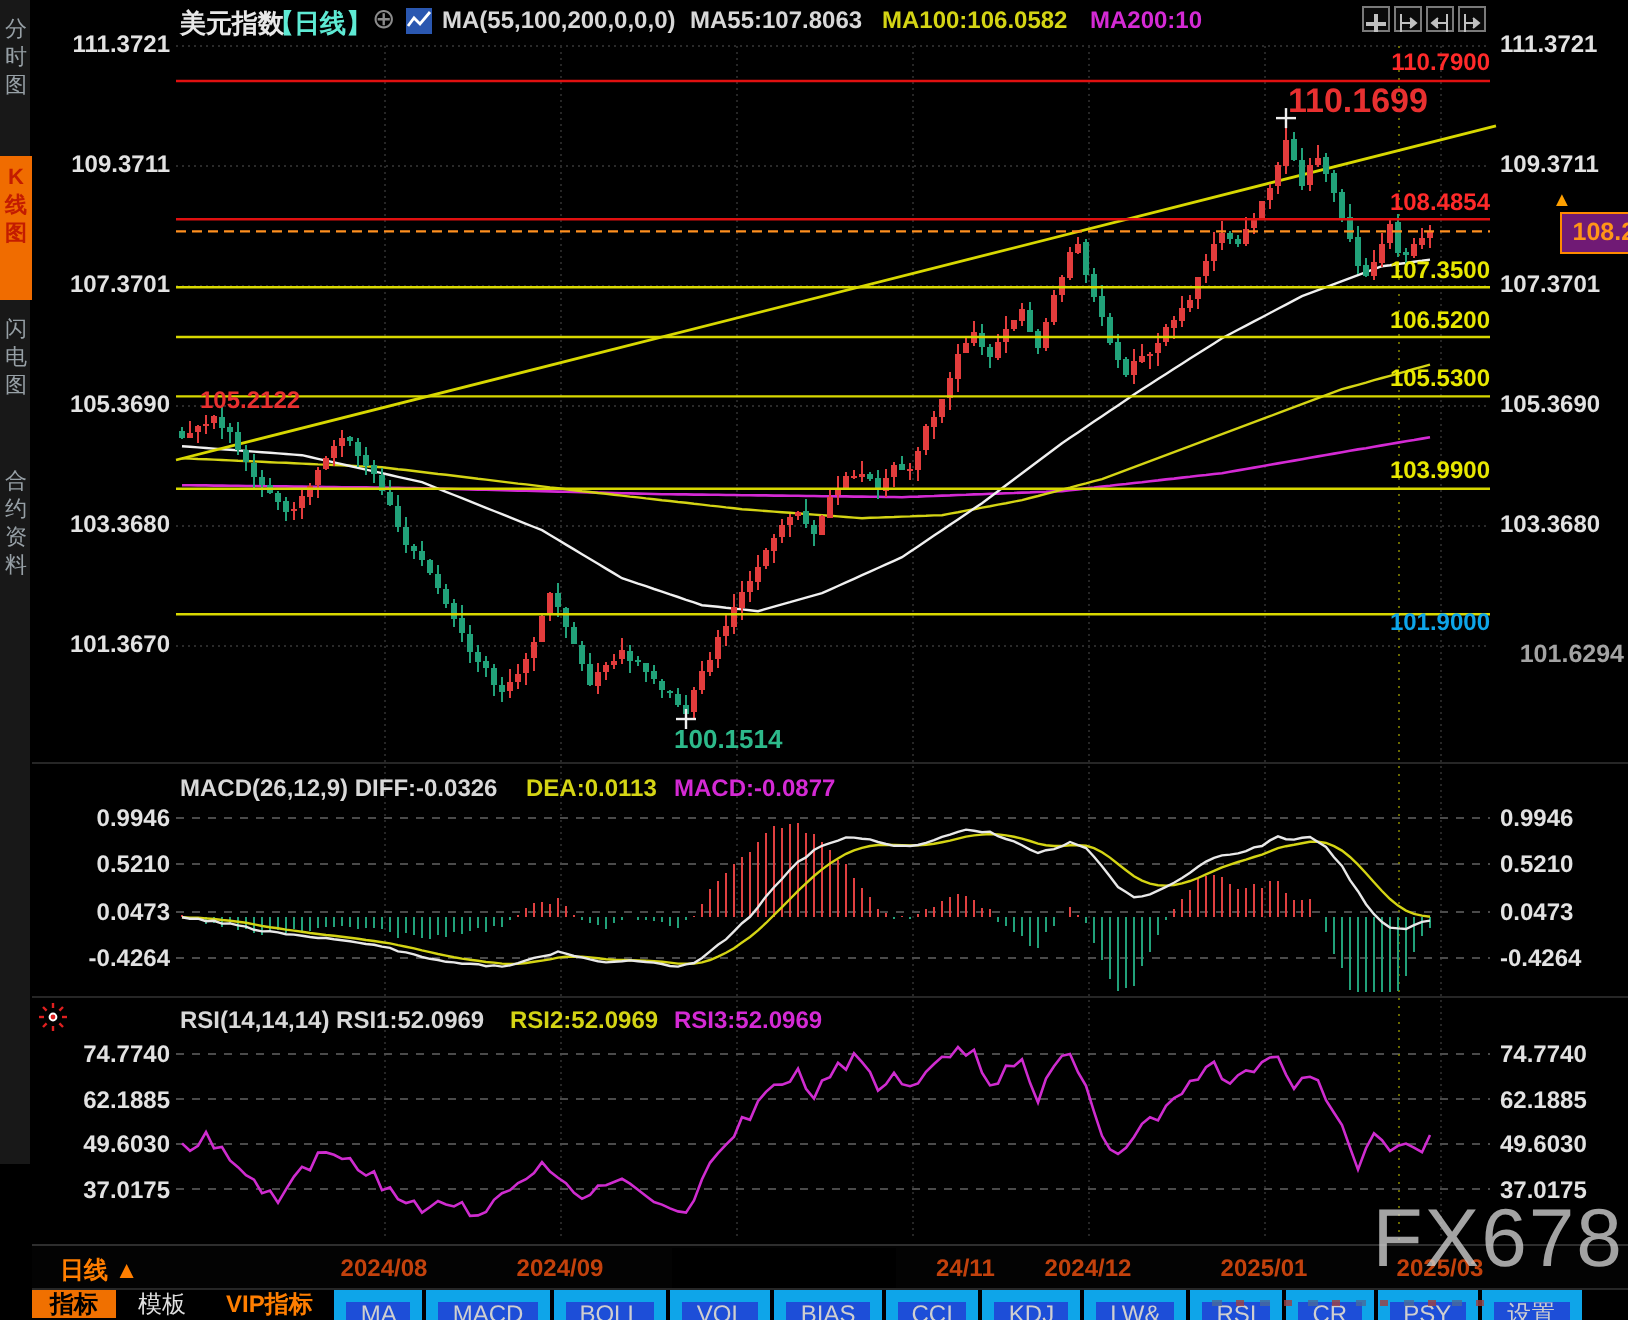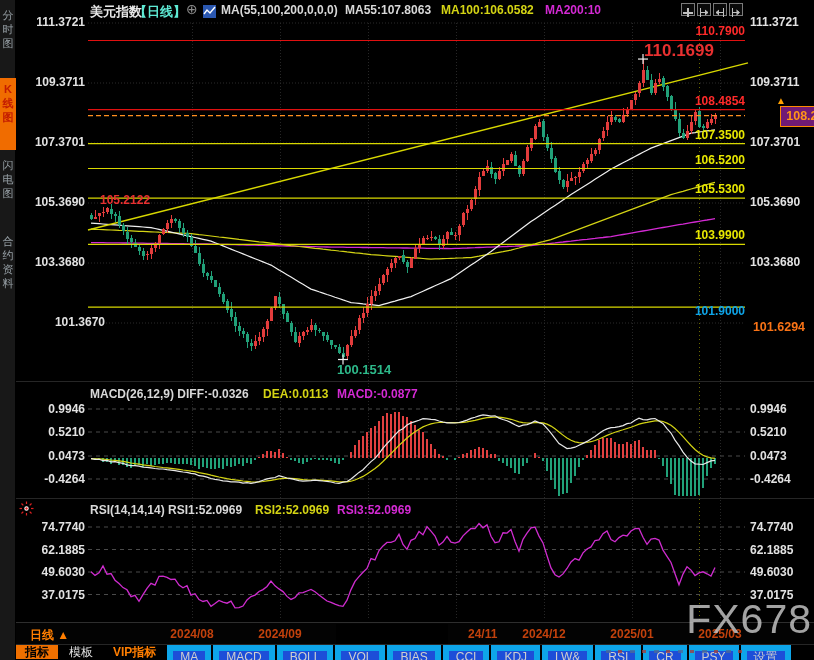--- a/index.html
+++ b/index.html
@@ -2,38 +2,38 @@
 <html><head>
 <meta charset="utf-8">
 <style>
   html,body{margin:0;padding:0;background:#000;}
   body{width:814px;height:660px;position:relative;overflow:hidden;
        font-family:"Liberation Sans","DejaVu Sans",sans-serif;
        -webkit-font-smoothing:antialiased;}
   .abs{position:absolute;}
   #chart-svg{position:absolute;left:0;top:0;z-index:1;}
   
-  #sidebar{position:absolute;left:0;top:0;width:16px;height:660px;background:#181818;z-index:20;border-right:1px solid #000;box-sizing:border-box;}
+  #sidebar{position:absolute;left:0;top:0;width:16px;height:582px;background:#181818;z-index:20;border-right:1px solid #000;box-sizing:border-box;}
   .side-tab{position:absolute;left:0;width:16px;text-align:center;font-size:11px;line-height:14px;
             color:#97a0a6;word-break:break-all;cursor:pointer;padding-top:4px;box-sizing:border-box;}
   .side-tab.active{background:#f06c00;color:#c31c00;font-weight:bold;}
   
   .hdr{position:absolute;top:3px;font-size:13px;font-weight:bold;color:#e8e8e8;z-index:15;white-space:nowrap;}
   .hdr.small{font-size:12px;font-weight:700;}
   .icon-btn{position:absolute;top:3px;width:14px;height:13px;border:1px solid #7a7a7a;box-sizing:border-box;background:#0a0a0a;z-index:15;cursor:pointer;}
   
   .axlbl{position:absolute;font-size:12px;font-weight:700;color:#e2e2e2;line-height:14px;z-index:8;white-space:nowrap;}
   .lvllbl{position:absolute;font-size:12px;font-weight:700;line-height:13px;z-index:9;right:69px;white-space:nowrap;}
   .datelbl{position:absolute;top:627px;font-size:12px;font-weight:700;color:#c2410c;z-index:12;white-space:nowrap;}
   .annot{position:absolute;font-size:12px;font-weight:700;z-index:9;white-space:nowrap;}
   #price-box{position:absolute;left:780px;top:106px;width:62px;height:19px;border:1px solid #ff8a00;background:#701a75;
              color:#ff9518;font-size:12.5px;font-weight:700;text-align:center;line-height:19px;z-index:11;}
   #price-arrow{position:absolute;left:776px;top:95px;color:#ffa000;font-size:10px;z-index:11;}
   #low-box{position:absolute;left:746px;top:318px;width:66px;height:18px;background:#000;
-           color:#f97316;font-size:12.5px;font-weight:700;text-align:center;line-height:18px;z-index:11;}
+           color:#a3a3a3;font-size:12.5px;font-weight:700;text-align:right;line-height:18px;z-index:11;}
   
   .pane-hdr{position:absolute;font-size:12px;font-weight:600;z-index:9;white-space:nowrap;}
   
   #axis-row{position:absolute;left:16px;right:0;top:622px;height:22px;background:#030303;border-top:1px solid #2e2e2e;z-index:10;}
   #date-tooltip{position:absolute;left:336px;top:624px;height:17px;background:#000;padding:18px 5px;z-index:13;
                 font-size:12px;font-weight:700;white-space:nowrap;}
   #date-tooltip .d{color:#ff8f1f;} #date-tooltip .w{color:#ff3b3b;margin-left:6px;}
   #period-lbl{position:absolute;left:30px;top:627px;color:#ff7e00;font-size:12px;font-weight:700;z-index:13;cursor:pointer;}
   #toolbar{position:absolute;left:16px;right:0;top:644px;height:16px;background:#000;border-top:1px solid #262626;
            display:flex;align-items:flex-start;gap:2px;z-index:14;font-size:12px;}
@@ -697,21 +697,21 @@
   </div>
 <div id="tick-strip"></div>
 
 <div id="watermark">FX678</div>
 
 <span class="axlbl" style="right:729px;top:15px;text-align:right">111.3721</span>
 <span class="axlbl" style="right:729px;top:75px;text-align:right">109.3711</span>
 <span class="axlbl" style="right:729px;top:135px;text-align:right">107.3701</span>
 <span class="axlbl" style="right:729px;top:195px;text-align:right">105.3690</span>
 <span class="axlbl" style="right:729px;top:255px;text-align:right">103.3680</span>
-<span class="axlbl" style="right:709px;top:315px;text-align:right">101.3670</span>
+<span class="axlbl" style="right:729px;top:315px;text-align:right">101.3670</span>
 <span class="axlbl" style="left:750px;top:15px">111.3721</span>
 <span class="axlbl" style="left:750px;top:75px">109.3711</span>
 <span class="axlbl" style="left:750px;top:135px">107.3701</span>
 <span class="axlbl" style="left:750px;top:195px">105.3690</span>
 <span class="axlbl" style="left:750px;top:255px">103.3680</span>
 <span class="axlbl" style="right:729px;top:402px;text-align:right">0.9946</span>
 <span class="axlbl" style="left:750px;top:402px">0.9946</span>
 <span class="axlbl" style="right:729px;top:425px;text-align:right">0.5210</span>
 <span class="axlbl" style="left:750px;top:425px">0.5210</span>
 <span class="axlbl" style="right:729px;top:449px;text-align:right">0.0473</span>

